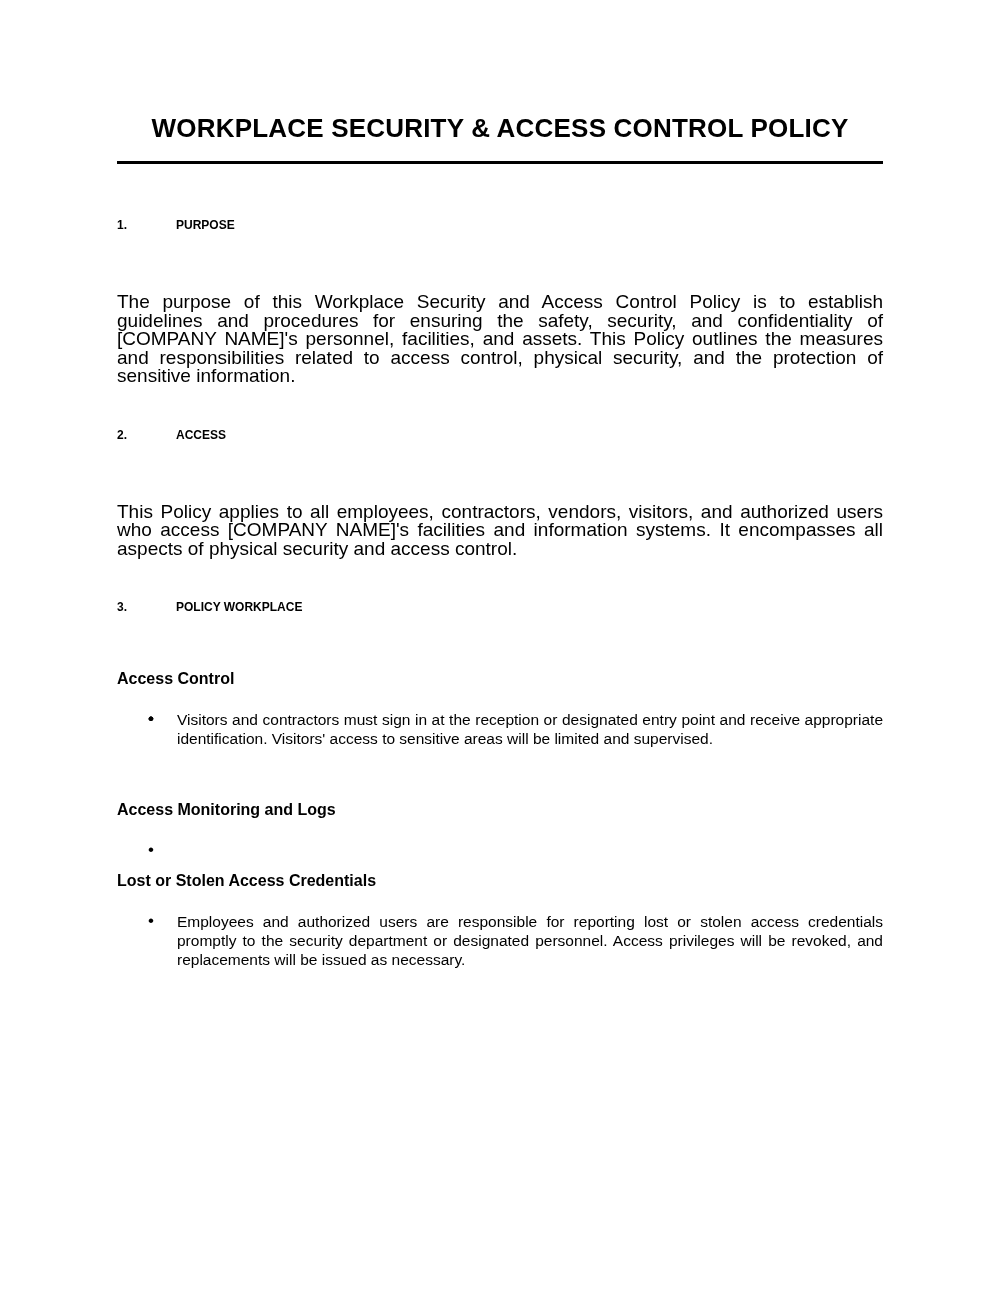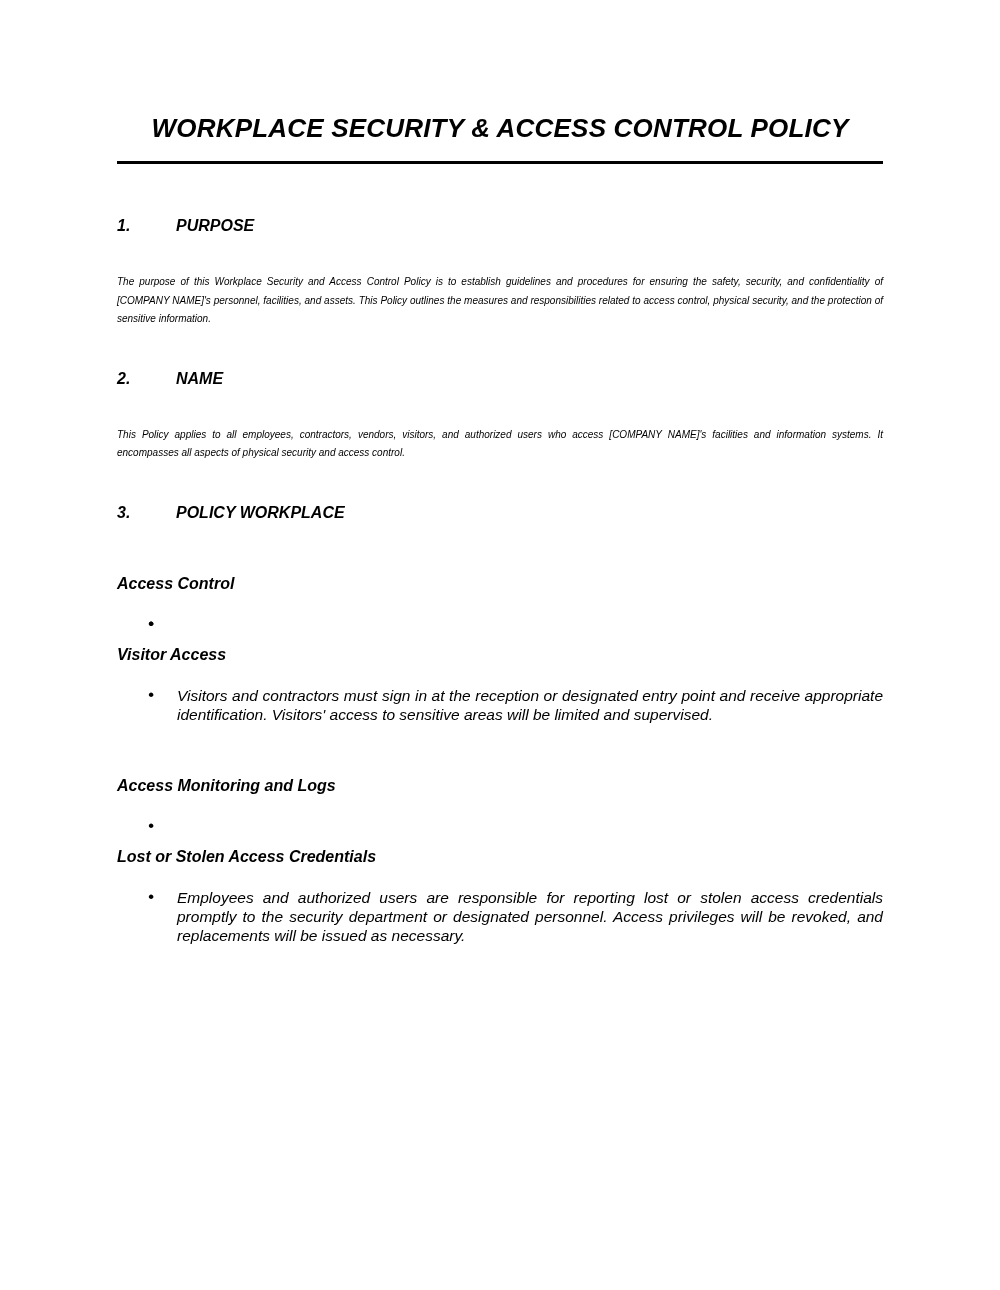--- a/index.html
+++ b/index.html
@@ -8,52 +8,51 @@
     width: 1000px;
     font-family: "Liberation Sans", sans-serif;
     color: #000000;
   }
   .page {
     position: relative;
     width: 1000px;
     height: 1036px;
     background: #ffffff;
     overflow: hidden;
-    font-style: italic;
   }
   .content {
     padding: 0 117px;
   }
   .doc-title {
     padding-top: 112px;
     font-size: 26px;
     line-height: 32px;
     font-weight: bold;
     text-align: center;
     letter-spacing: 0.2px;
   }
   .title-rule {
     height: 3px;
     background: #000000;
     margin-top: 17px;
   }
   .section { margin-top: 40px; }
   .section:first-of-type { margin-top: 52px; }
   .sec-head {
-    font-size: 16px;
+    font-size: 12px;
     line-height: 19px;
     font-weight: bold;
   }
   .sec-num {
     display: inline-block;
     width: 59px;
   }
   .para {
-    margin-top: 38px;
-    font-size: 10px;
+    margin-top: 58px;
+    font-size: 19px;
     line-height: 18.5px;
     text-align: justify;
   }
   .subhead {
     margin-top: 52px;
     font-size: 16px;
     line-height: 19px;
     font-weight: bold;
   }
   .bullets { margin-top: 22px; }
@@ -95,31 +94,30 @@
 <div class="page">
   <div class="content">
     <h1 class="doc-title">WORKPLACE SECURITY &amp; ACCESS CONTROL POLICY</h1>
     <div class="title-rule"></div>
     <div id="sections-root">
         <section class="section">
           <div class="sec-head"><span class="sec-num">1.</span><span class="sec-title">PURPOSE</span></div>
           <p class="para">The purpose of this Workplace Security and Access Control Policy is to establish guidelines and procedures for ensuring the safety, security, and confidentiality of [COMPANY NAME]'s personnel, facilities, and assets. This Policy outlines the measures and responsibilities related to access control, physical security, and the protection of sensitive information.</p>
         </section>
         <section class="section">
-          <div class="sec-head"><span class="sec-num">2.</span><span class="sec-title">NAME</span></div>
+          <div class="sec-head"><span class="sec-num">2.</span><span class="sec-title">ACCESS</span></div>
           <p class="para">This Policy applies to all employees, contractors, vendors, visitors, and authorized users who access [COMPANY NAME]'s facilities and information systems. It encompasses all aspects of physical security and access control.</p>
         </section>
         <section class="section">
           <div class="sec-head"><span class="sec-num">3.</span><span class="sec-title">POLICY WORKPLACE</span></div>
           <h3 class="subhead">Access Control</h3>
           <div class="bullets">
             <div class="bullet"><span class="marker">•</span></div>
             <div class="bullet"><span class="marker">•</span></div>
           </div>
-          <h3 class="subhead">Visitor Access</h3>
           <div class="bullets">
             <div class="bullet"><span class="marker">•</span><span class="btext">Visitors and contractors must sign in at the reception or designated entry point and receive appropriate identification. Visitors' access to sensitive areas will be limited and supervised.</span></div>
           </div>
           <h3 class="subhead">Access Monitoring and Logs</h3>
           <div class="bullets">
             <div class="bullet"><span class="marker">•</span></div>
           </div>
           <h3 class="subhead">Lost or Stolen Access Credentials</h3>
           <div class="bullets">
             <div class="bullet"><span class="marker">•</span><span class="btext">Employees and authorized users are responsible for reporting lost or stolen access credentials promptly to the security department or designated personnel. Access privileges will be revoked, and replacements will be issued as necessary.</span></div>

